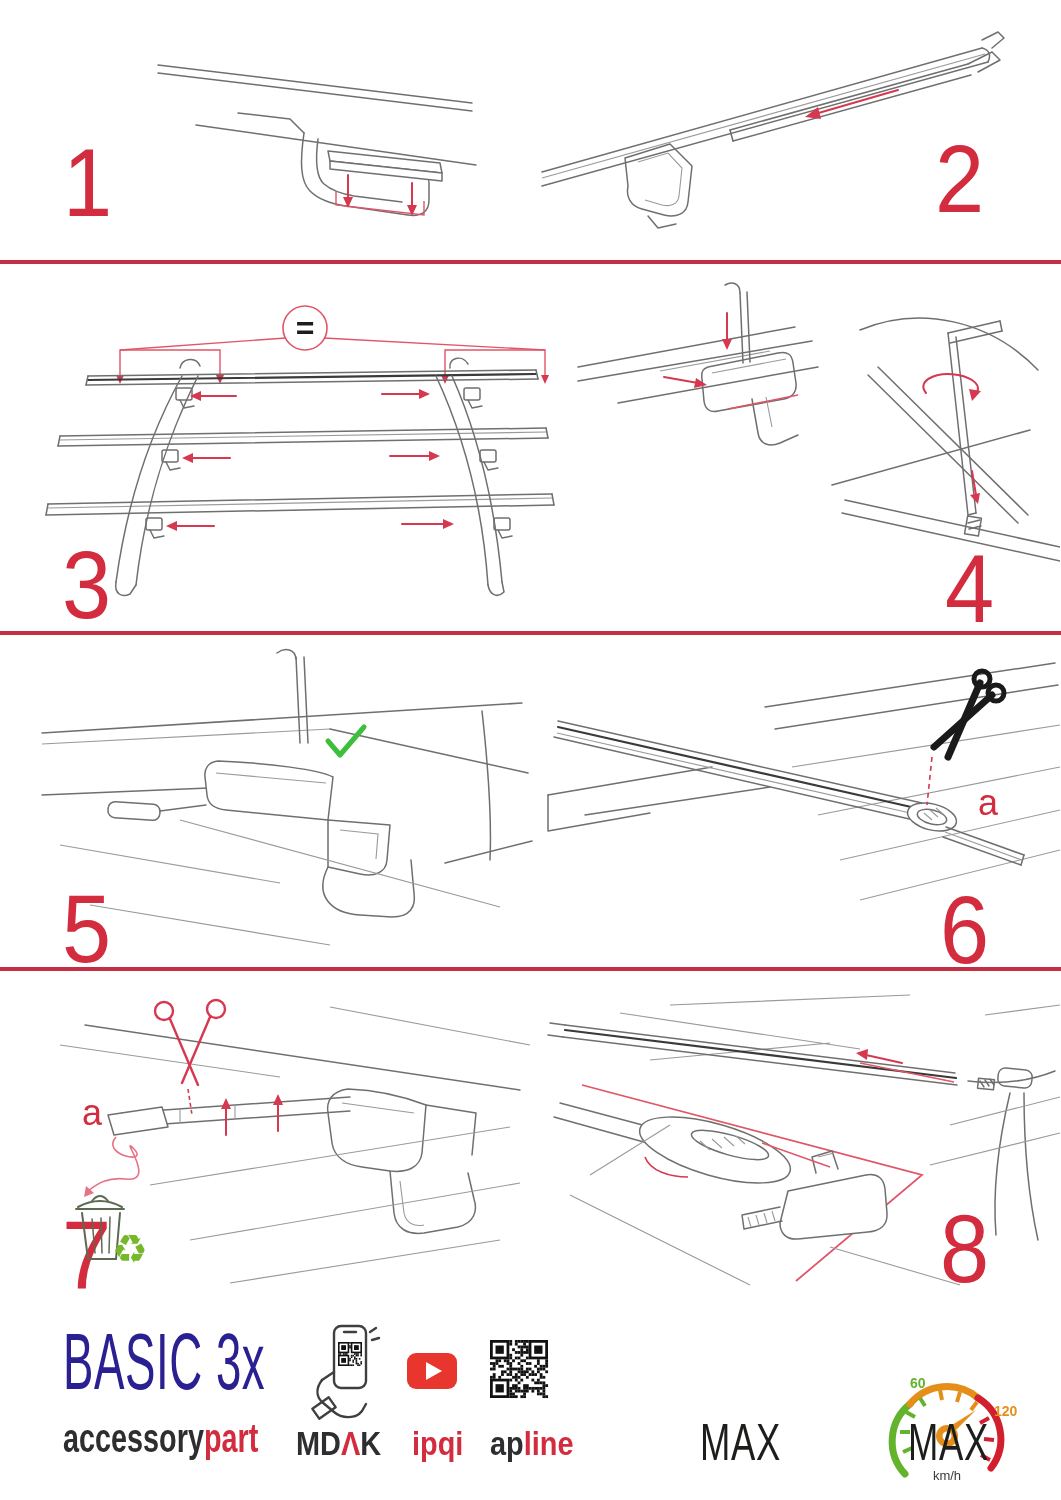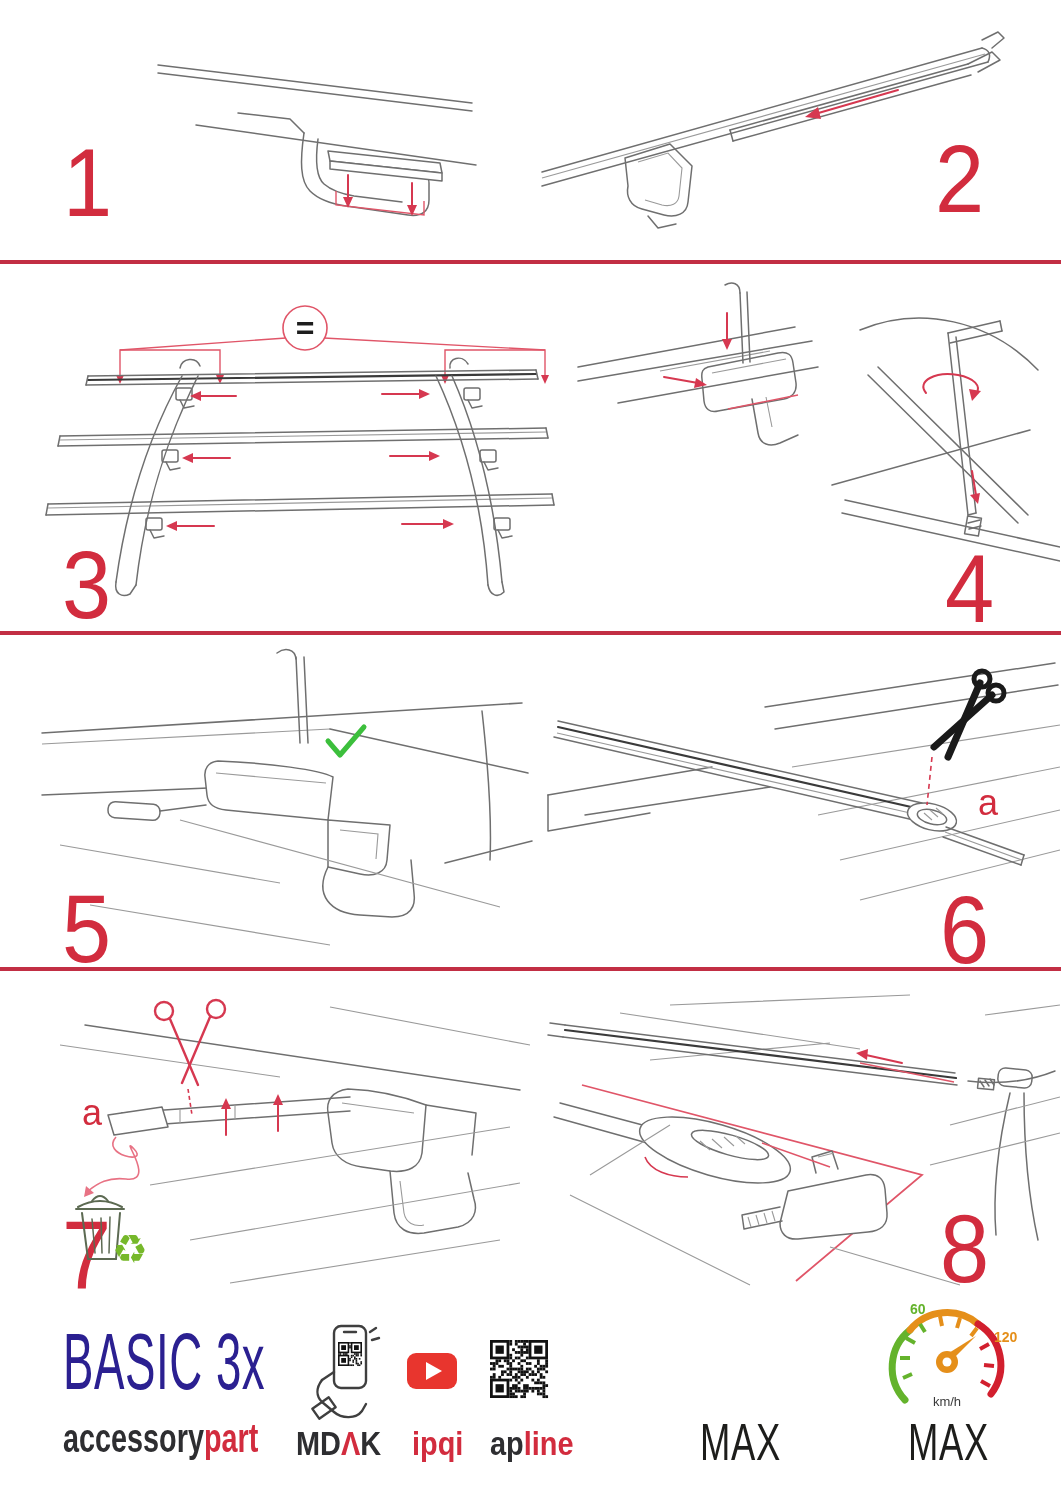--- a/index.html
+++ b/index.html
@@ -563,21 +563,21 @@
           <rect x="0" y="38.666666666666664" width="19.333333333333332" height="19.333333333333332" fill="#111"></rect>
           <rect x="2.761904761904762" y="41.42857142857143" width="13.80952380952381" height="13.80952380952381" fill="#fff"></rect>
           <rect x="5.523809523809524" y="44.19047619047619" width="8.285714285714285" height="8.285714285714285" fill="#111"></rect>
         </g>
       </svg>
   </div>
   <div class="lbl" style="left:490px"><span class="dark">ap</span><span class="red">line</span></div>
 
   <div class="maxlbl" style="left:700px">MAX</div>
 
-  <div class="icon" style="left:872px;top:1300px">
+  <div class="icon" style="left:872px;top:1374px">
     <svg width="150" height="118" viewBox="0 0 150 118">
       <path d="M33,100 A48,48 0 0 1 38,30" fill="none" stroke="#64b32c" stroke-width="7" stroke-linecap="round"></path>
       <path d="M38,30 A48,48 0 0 1 106,24" fill="none" stroke="#e58f1a" stroke-width="7" stroke-linecap="round"></path>
       <path d="M106,24 A48,48 0 0 1 119,94" fill="none" stroke="#d21f2e" stroke-width="7" stroke-linecap="round"></path>
       <g stroke-width="4">
         <path d="M31,78 L40,74" stroke="#64b32c"></path>
           <path d="M28,58 L38,58" stroke="#64b32c"></path>
         <path d="M34,38 L43,43" stroke="#64b32c"></path>
           <path d="M48,24 L53,32" stroke="#64b32c"></path>
         <path d="M68,16 L70,26" stroke="#e58f1a"></path>

